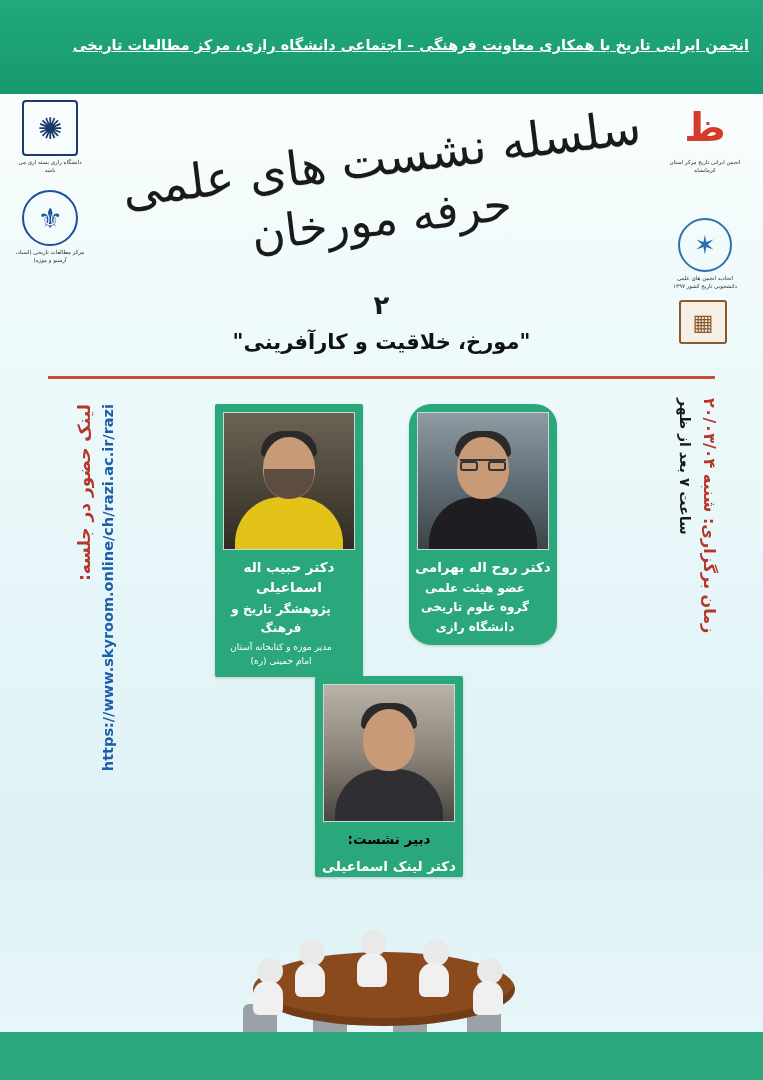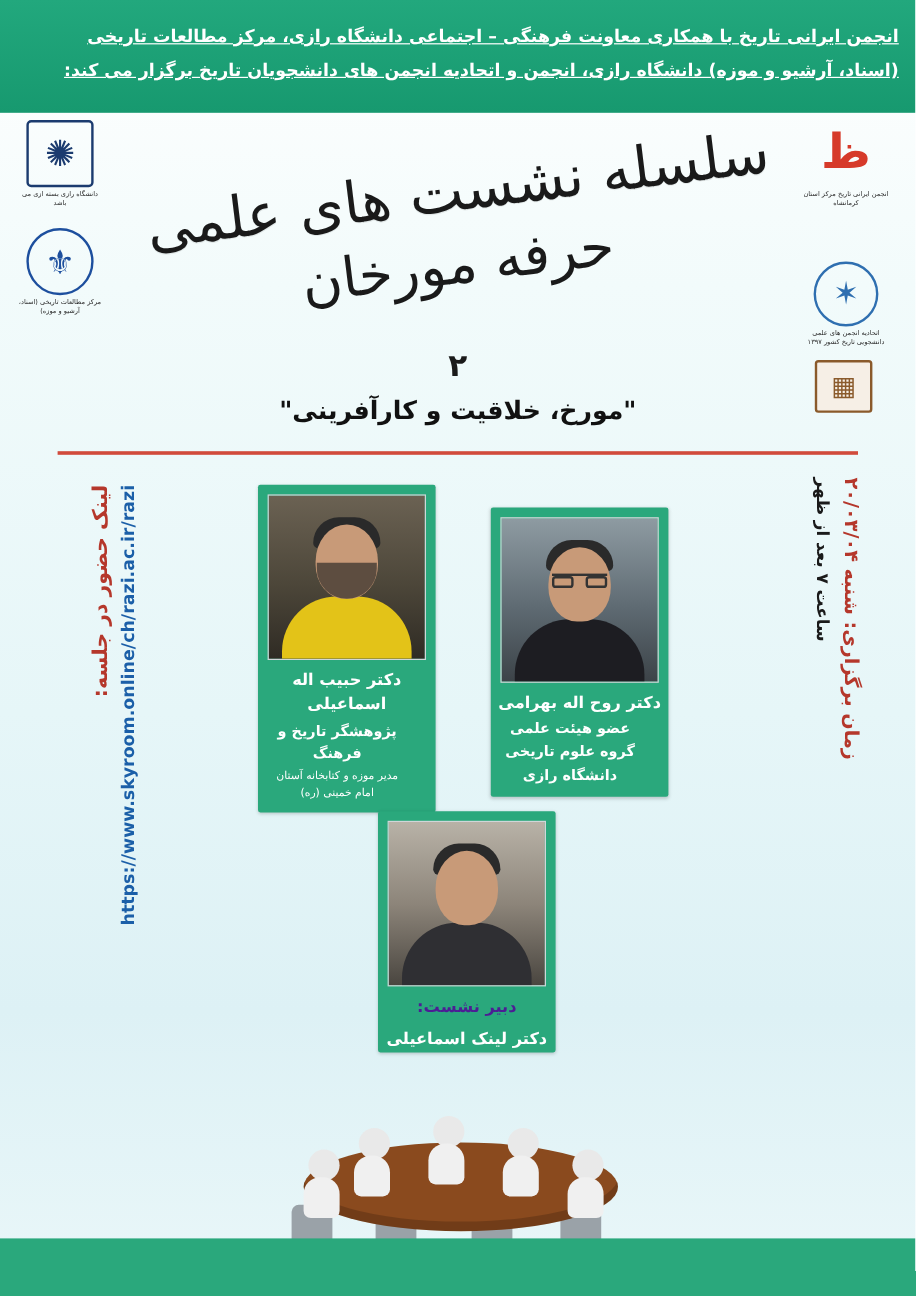--- a/index.html
+++ b/index.html
@@ -181,25 +181,25 @@
   }
   .card .name{
     color:#ffffff;font-size:13.5px;font-weight:bold;margin-top:7px;line-height:1.5;
     padding:0 4px;
   }
   .card .role{
     color:#ffffff;font-size:12px;font-weight:bold;line-height:1.6;
     padding:2px 22px 8px 6px;
   }
   .card .role small{font-size:9px;font-weight:normal;display:block;margin-top:2px;text-align:center;}
-  .card-1{top:423px;right:206px;}
+  .card-1{top:404px;right:206px;border-radius:22px;}
   .card-2{top:404px;right:400px;}
   .card-3{top:676px;right:300px;}
   .card-3 .secretary{
-    color:#4c1d95;font-size:13.5px;font-weight:bold;margin-top:7px;line-height:1.5;
+    color:#000000;font-size:13.5px;font-weight:bold;margin-top:7px;line-height:1.5;
   }
 
   
   .bottom-band{
     position:absolute;bottom:0;left:0;width:763px;height:48px;background:#2aa87c;
   }
   .table-scene{
     position:absolute;bottom:36px;left:235px;width:300px;height:120px;
   }
   .oval-table{
@@ -216,21 +216,20 @@
   
   [data-interactable="true"]{cursor:pointer;}
 </style>
 </head>
 <body>
 
 <div class="poster" data-interactable="false">
 
   <div class="header" data-interactable="false">
     <div data-interactable="false">انجمن ایرانی تاریخ با همکاری معاونت فرهنگی – اجتماعی دانشگاه رازی، مرکز مطالعات تاریخی</div>
-    <div data-interactable="false">(اسناد، آرشیو و موزه) دانشگاه رازی، انجمن و اتحادیه انجمن های دانشجویان تاریخ برگزار می کند:</div>
   </div>
 
   <div class="logo logo-razi" data-interactable="false">
     <div class="sealbox">
         <div class="seal-razi" data-interactable="false">✺</div>
       </div>
     <div class="cap" data-interactable="false">دانشگاه رازی
 بسته ازی می باشد</div>
   </div>
 

